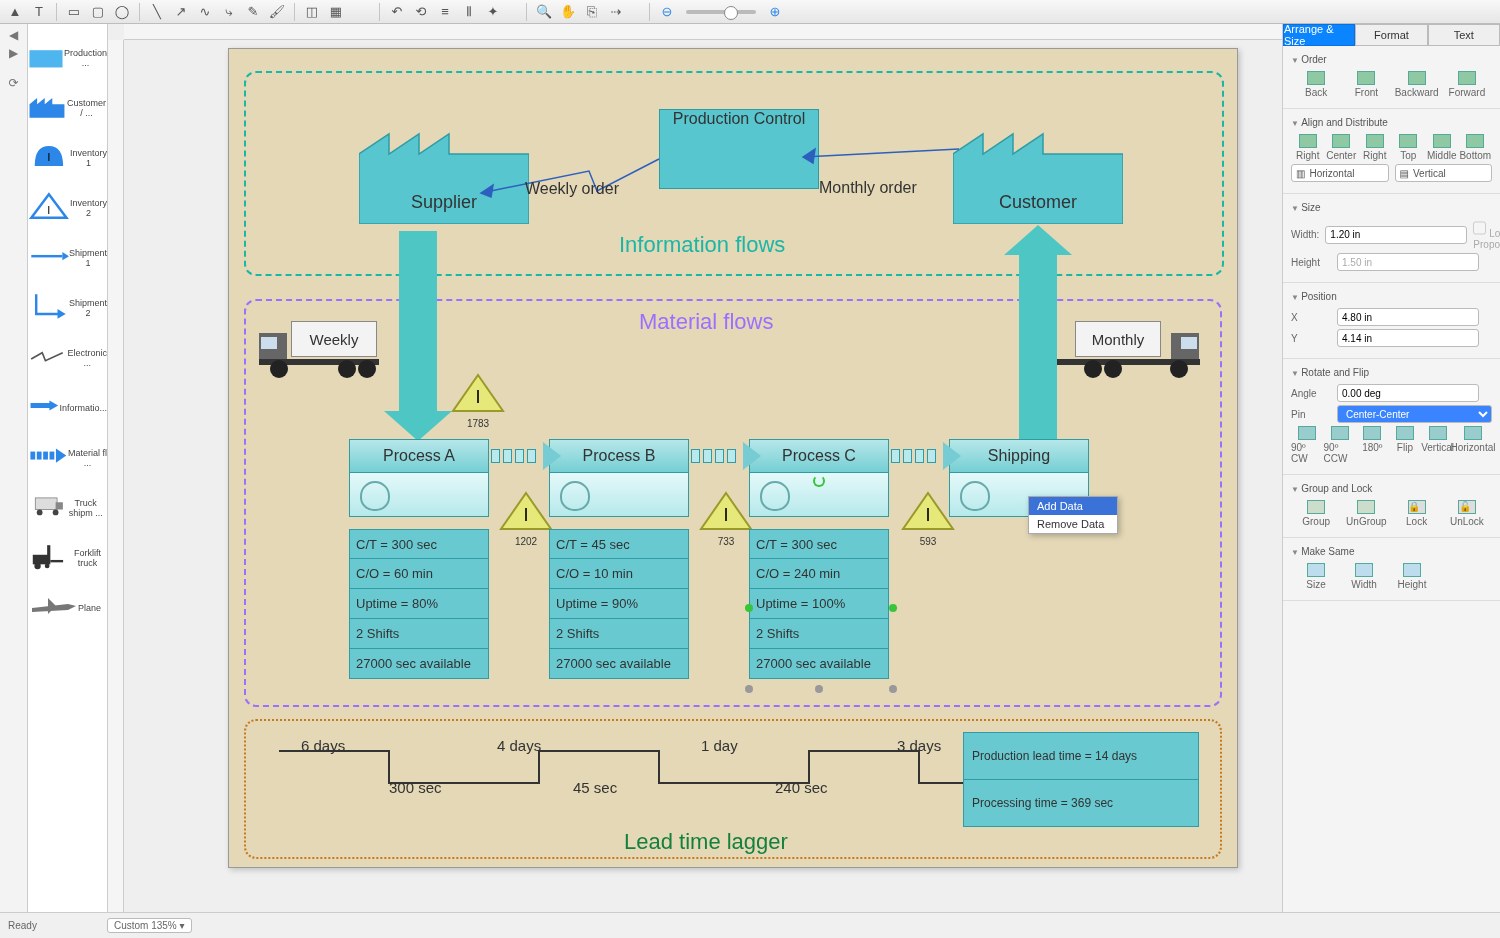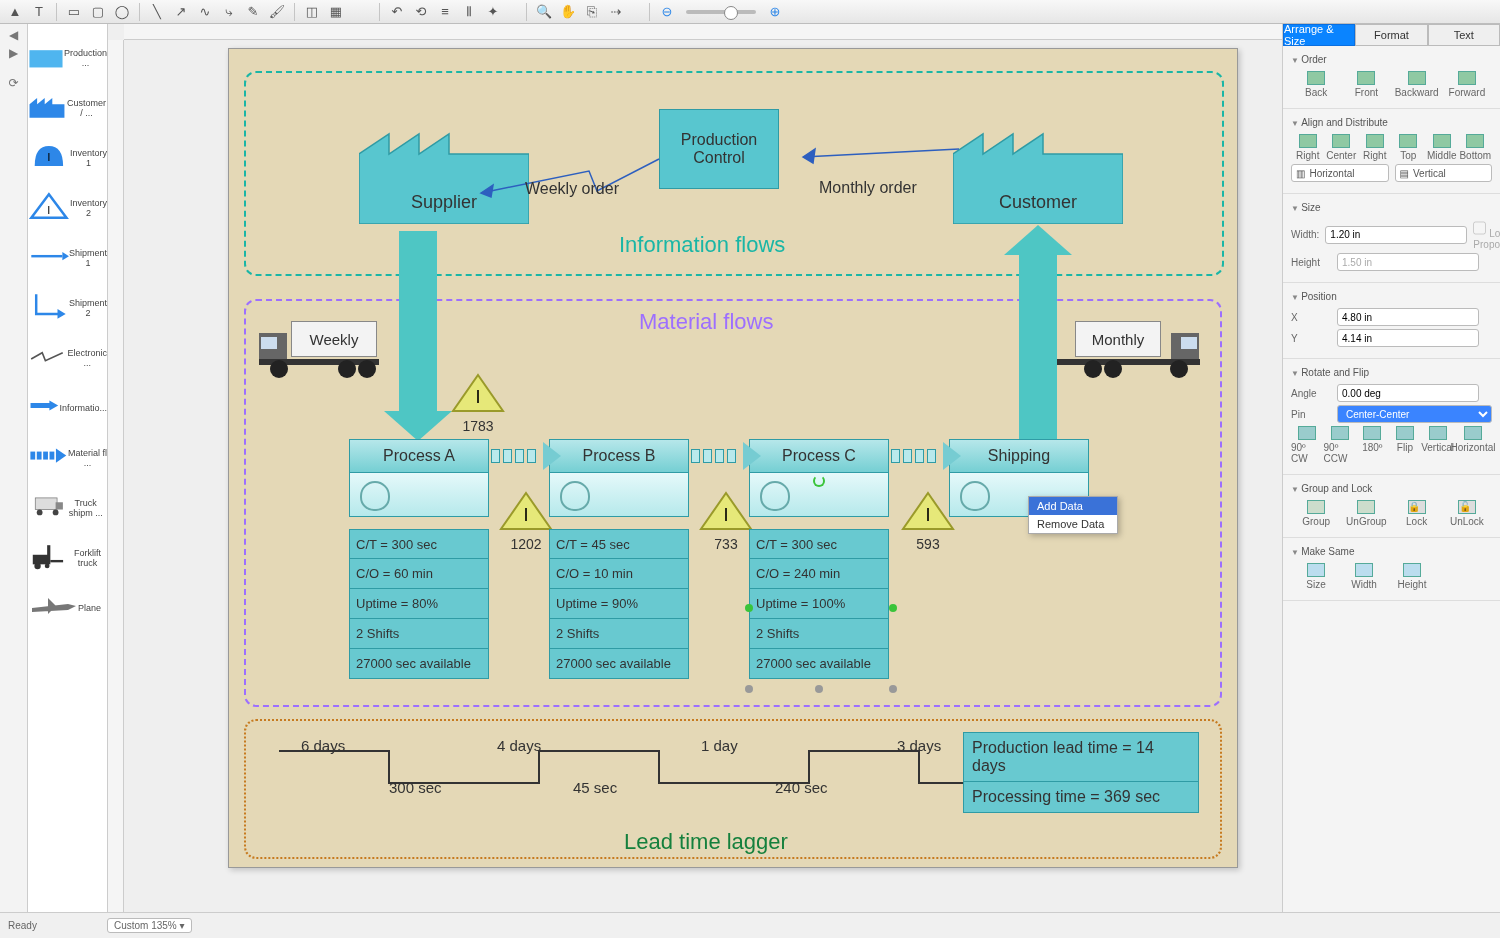--- a/index.html
+++ b/index.html
@@ -44,21 +44,21 @@
 
 .lead-box { position:absolute; left:15px; top:670px; width:978px; height:140px; border:2px dotted #c67a1f; border-radius:12px; }
 .lead-title { position:absolute; left:395px; top:780px; color:#15803d; font-size:22px; }
 
 
 .factory { position:absolute; width:170px; }
 .factory svg { width:170px; height:110px; display:block; }
 .factory .lbl { position:absolute; top:78px; width:100%; text-align:center; font-size:18px; color:#333; }
 
 
-.pctrl { position:absolute; left:430px; top:60px; width:120px; height:80px; background:#58c6cf; border:1.5px solid #2f9ba5; display:flex; align-items:center; justify-content:center; text-align:center; font-size:16px; }
+.pctrl { position:absolute; left:430px; top:60px; width:160px; height:80px; background:#58c6cf; border:1.5px solid #2f9ba5; display:flex; align-items:flex-start; justify-content:center; text-align:center; font-size:16px; }
 
 
 .truck { position:absolute; width:130px; }
 .truck .box { position:absolute; top:0; left:28px; width:86px; height:36px; background:#f3f3f3; border:1px solid #888; display:flex; align-items:center; justify-content:center; font-size:15px; }
 .truck svg { position:absolute; top:0; left:-4px; width:145px; height:60px; }
 
 
 .bigarrow-down { position:absolute; width:38px; background:#4ec6c4; }
 .bigarrow-down::after { content:''; position:absolute; bottom:-28px; left:-15px; border-left:34px solid transparent; border-right:34px solid transparent; border-top:30px solid #4ec6c4; }
 .bigarrow-up { position:absolute; width:38px; background:#4ec6c4; }
@@ -71,21 +71,21 @@
 .proc-body::before { content:''; position:absolute; left:10px; top:8px; width:26px; height:26px; border:2px solid #6aa; border-radius:50% 50% 46% 46%; }
 
 
 .dtbl { position:absolute; width:140px; }
 .drow { height:30px; background:#68c9d0; border:1px solid #2f9ba5; border-top:none; display:flex; align-items:center; padding:0 6px; font-size:13px; }
 .dtbl .drow:first-child { border-top:1px solid #2f9ba5; }
 
 
 .inv { position:absolute; width:54px; text-align:center; }
 .inv svg { width:54px; height:40px; }
-.invlbl { font-size:14px; margin-top:2px; }
+.invlbl { font-size:10px; margin-top:2px; }
 
 
 .push { position:absolute; width:54px; height:18px; display:flex; align-items:center; }
 .push .stripes { display:flex; gap:3px; }
 .push .stripes div { width:9px; height:14px; background:#b9e9ec; border:1px solid #2f9ba5; }
 .push::after { content:''; position:absolute; right:-16px; top:-5px; border-left:18px solid #76ccd2; border-top:14px solid transparent; border-bottom:14px solid transparent; }
 
 
 .conn { position:absolute; stroke:#2d5fbf; fill:none; stroke-width:1.5; }
 .lbltxt { position:absolute; font-size:16px; color:#333; }
@@ -99,21 +99,21 @@
 .sel { position:absolute; width:8px; height:8px; background:#3ac43a; border-radius:50%; }
 .selgray { position:absolute; width:8px; height:8px; background:#999; border-radius:50%; }
 .spin { position:absolute; width:12px; height:12px; border:2px solid #3ac43a; border-top-color:transparent; border-radius:50%; }
 
 
 .ladder { position:absolute; left:50px; top:690px; }
 .ladder svg { width:720px; height:60px; }
 .leadlbl { position:absolute; font-size:15px; }
 
 .leadsum { position:absolute; left:734px; top:683px; width:236px; }
-.leadsum div { background:#68c9d0; border:1px solid #2f9ba5; padding:6px 8px; font-size:16px; }
+.leadsum div { background:#68c9d0; border:1px solid #2f9ba5; padding:16px 8px; font-size:12px; }
 .leadsum div+div { border-top:none; }
 
 
 #rpanel { width:218px; background:#f4f4f4; border-left:1px solid #ccc; font-size:10px; overflow:hidden; }
 #rtabs { display:flex; height:22px; }
 #rtabs div { flex:1; display:flex; align-items:center; justify-content:center; border:1px solid #bbb; background:#efefef; font-size:11px; }
 #rtabs .act { background:#0a84ff; color:#fff; border-color:#0a6fe0; }
 .sect { border-bottom:1px solid #ddd; padding:4px 8px 8px; }
 .secthdr { font-size:10px; color:#555; margin:4px 0 6px; }
 .secthdr::before { content:'▼ '; font-size:8px; color:#888; }

